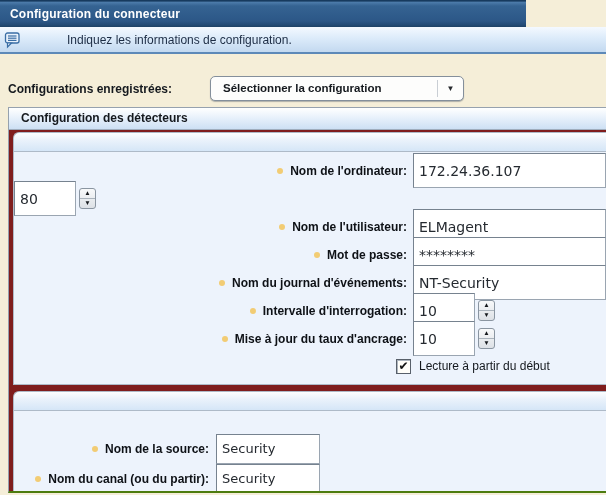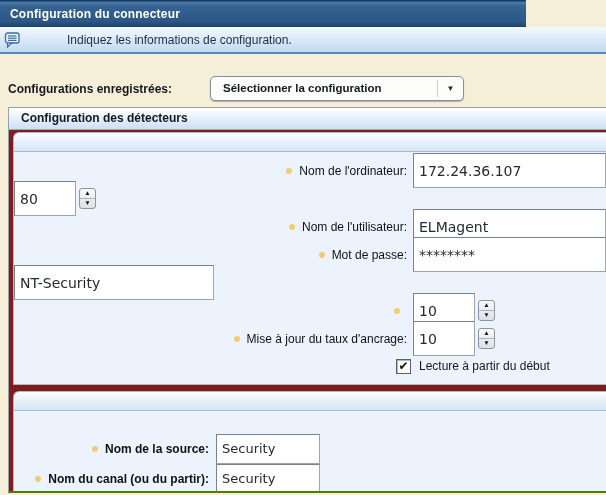--- a/index.html
+++ b/index.html
@@ -60,21 +60,21 @@
   .fs-body{
     background:#edf3fc;border-left:1px solid #aebac8;border-bottom:1px solid #aebac8;
     padding:8px 0 4px 0;
   }
   .gap{height:4px;}
   
   .frow{display:flex;align-items:center;height:21px;margin-bottom:7px;}
   .flabel{
     width:399px;box-sizing:border-box;padding-right:6px;flex:0 0 auto;
     display:flex;justify-content:flex-end;align-items:center;
-    font-weight:normal;font-size:12px;color:#0e1116;white-space:nowrap;
+    font-weight:bold;font-size:12px;color:#0e1116;white-space:nowrap;
   }
   .bullet{width:6px;height:6px;border-radius:50%;background:#f2cc74;margin-right:7px;flex:0 0 auto;}
   .tinput{
     height:35px;box-sizing:border-box;border:1px solid #9aa5b1;
     border-top-color:#76828f;border-left-color:#76828f;
     background:#ffffff;color:#252a30;font-size:14px;font-family:"DejaVu Sans",sans-serif;
     padding:0 5px;outline:none;
   }
   .wide{width:200px;}
   .narrow{width:62px;}
@@ -165,25 +165,30 @@
           <input class="tinput wide" type="text" value="ELMagent" style="">
         </div>
         <div class="frow">
           <div class="flabel">
             <span class="bullet"></span>
             <span>Mot de passe:</span>
           </div>
           <input class="tinput wide" type="text" value="********" style="">
         </div>
         <div class="frow">
+          <div class="flabel">
+            <span class="bullet"></span>
+            <span>Nom du journal d'événements:</span>
+          </div>
           <input class="tinput wide" type="text" value="NT-Security" style="">
         </div>
         <div class="frow">
           <div class="flabel">
             <span class="bullet"></span>
+            <span>Intervalle d'interrogation:</span>
           </div>
           <input class="tinput narrow" type="text" value="10" style="">
           <div class="spinner">
             <div class="spin-btn up">▲</div>
             <div class="spin-btn">▼</div>
           </div>
         </div>
         <div class="frow">
           <div class="flabel">
             <span class="bullet"></span>

